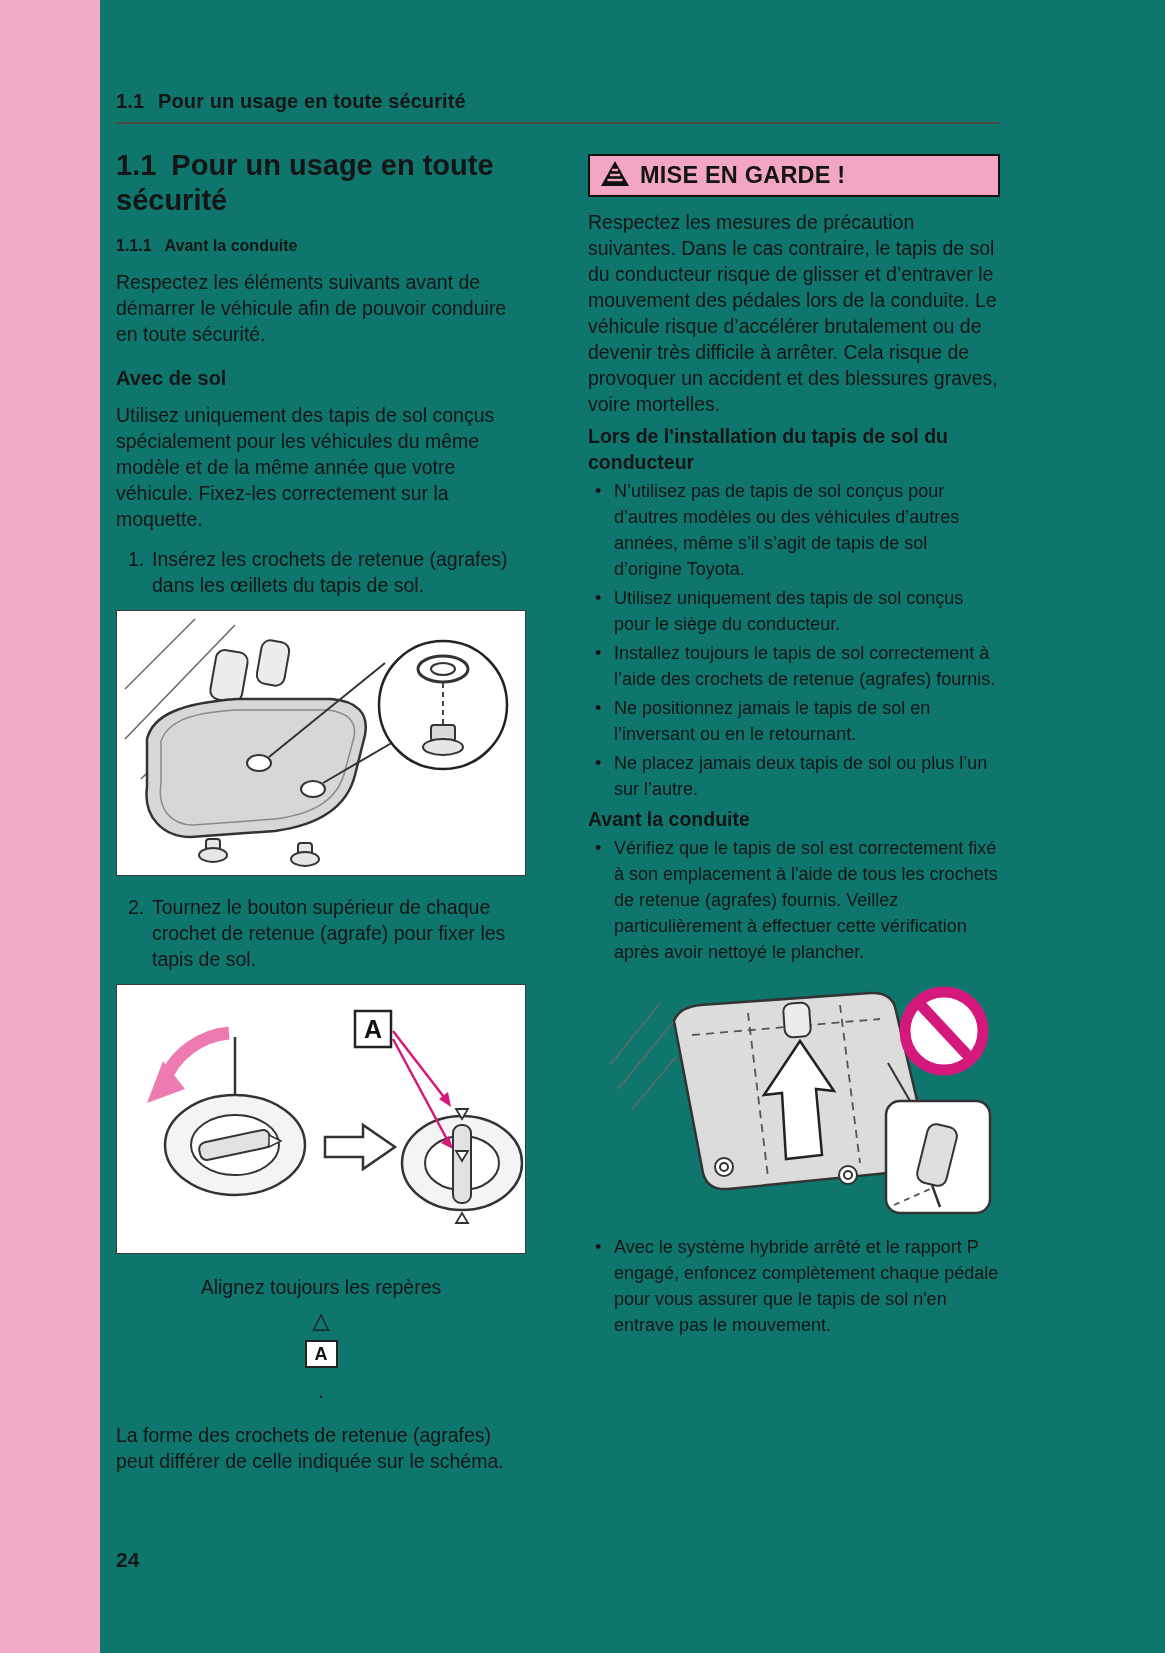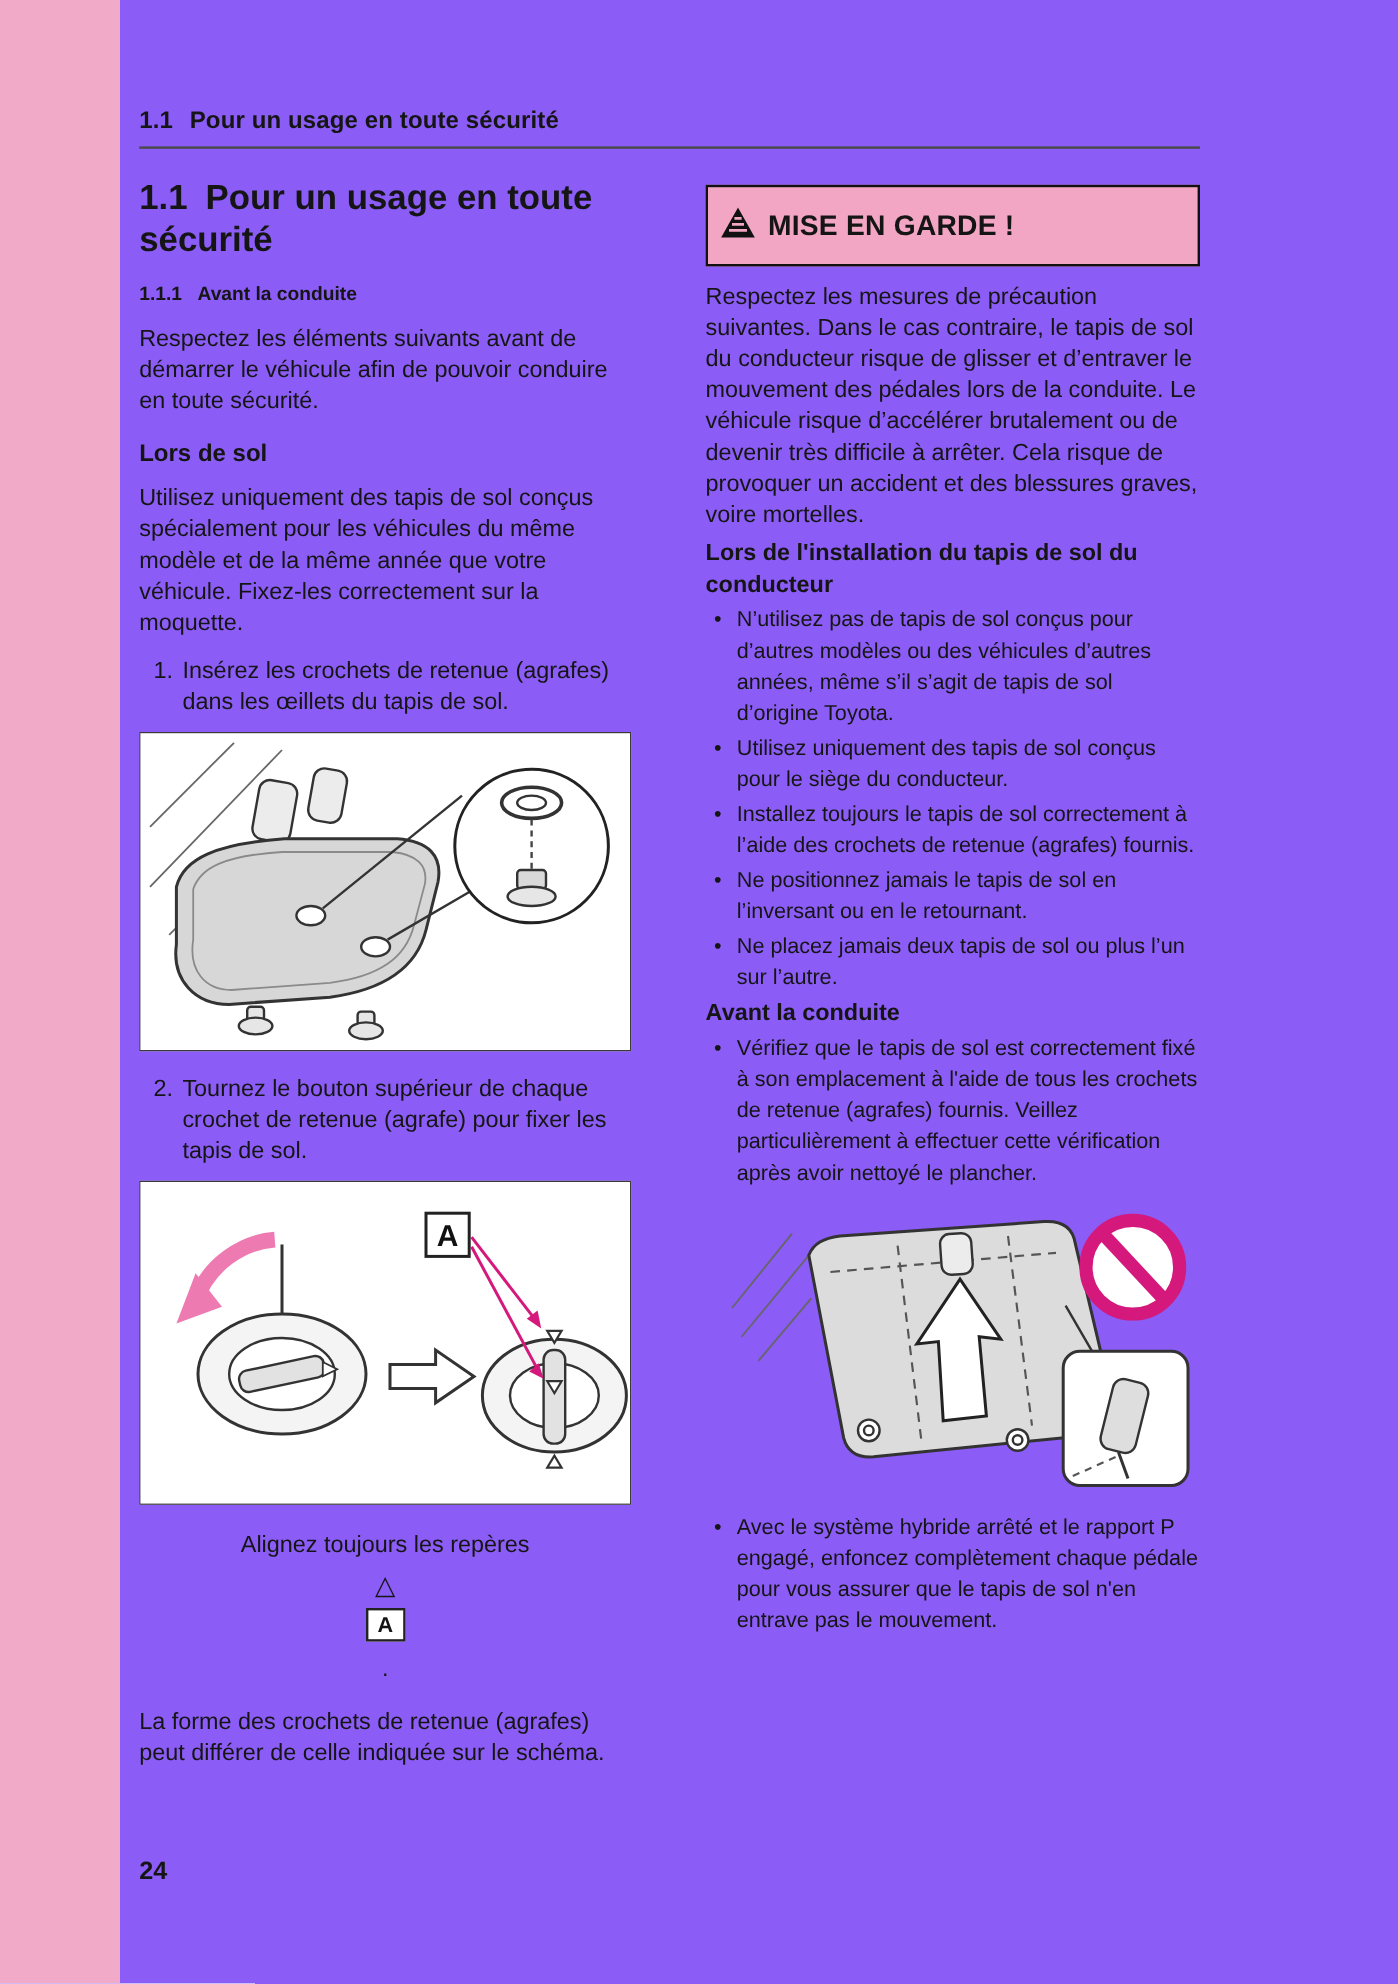--- a/index.html
+++ b/index.html
@@ -1,19 +1,19 @@
 <!DOCTYPE html>
 <html><head>
 <meta charset="utf-8">
 <style>
   * { box-sizing: border-box; margin: 0; padding: 0; }
   html, body { background: #ffffff; }
   body { font-family: "Liberation Sans", sans-serif; color: #151515; }
 
-  .page { position: relative; width: 1165px; height: 1653px; background: #8b5cf6; overflow: hidden; }
+  .page { position: relative; width: 1165px; height: 1653px; background: #0f766e; overflow: hidden; }
   .edge-band { position: absolute; left: 0; top: 0; width: 100px; height: 100%; background: #f1aac8; }
 
   .content { position: absolute; left: 116px; top: 0; width: 884px; }
 
   .running-header { padding-top: 90px; padding-bottom: 9px; border-bottom: 2px solid #4a4a4a;
     font-size: 20px; font-weight: bold; letter-spacing: 0.1px; }
   .running-header .num { margin-right: 14px; }
 
   .columns { display: flex; gap: 62px; margin-top: 20px; }
   .col-left { width: 410px; flex: 0 0 410px; }
@@ -36,21 +36,21 @@
   .figure-plain { margin: 14px 0 10px 0; }
   .figure-plain svg { display: block; }
 
   .align-line { font-size: 19.5px; line-height: 30px; margin: 4px 0 16px 0; display: flex; align-items: center; flex-wrap: wrap; gap: 8px; flex-direction: column; }
   .tri-mark { font-size: 22px; line-height: 1; }
   .boxed-label { display: inline-block; border: 2px solid #222; font-weight: bold; font-size: 18px;
     padding: 1px 8px; line-height: 22px; background: #fff; }
 
   
   .warning-header { display: flex; align-items: center; gap: 10px; border: 2.5px solid #111;
-    background: #f3a6c3; padding: 16px 10px; margin-top: 10px; }
+    background: #f3a6c3; padding: 4px 10px; margin-top: 10px; }
   .warning-header .wtitle { font-size: 23.5px; font-weight: bold; letter-spacing: 0.2px; }
   .warning-body { padding-top: 12px; font-size: 19.5px; line-height: 26px; }
   .warning-body p { margin-bottom: 6px; }
   h4.warn-subhead { font-size: 19.5px; line-height: 26px; font-weight: bold; margin: 4px 0 3px 0; }
   ul.bullets { list-style: none; margin: 0 0 4px 0; }
   ul.bullets li { position: relative; padding-left: 26px; margin-bottom: 3px; font-size: 18px; line-height: 26px; }
   ul.bullets li::before { content: "\2022"; position: absolute; left: 7px; top: 0; }
 
   .page-number { position: absolute; left: 116px; top: 1548px; font-size: 21px; font-weight: bold; }
 </style>
@@ -71,21 +71,21 @@
       <div class="col-left">
         <h1 class="section-title">
           <span class="num">1.1</span><span>Pour un usage en toute sécurité</span>
         </h1>
         <h2 class="subsection-title">
           <span class="num">1.1.1</span><span>Avant la conduite</span>
         </h2>
 
         <p class="body-text">Respectez les éléments suivants avant de démarrer le véhicule afin de pouvoir conduire en toute sécurité.</p>
 
-        <h3 class="minor-heading">Lors de sol</h3>
+        <h3 class="minor-heading">Avec de sol</h3>
         <p class="body-text">Utilisez uniquement des tapis de sol conçus spécialement pour les véhicules du même modèle et de la même année que votre véhicule. Fixez-les correctement sur la moquette.</p>
 
         <div class="step">
           <span class="step-num">1.</span>
           <span class="step-text">Insérez les crochets de retenue (agrafes) dans les œillets du tapis de sol.</span>
         </div>
 
         <div class="figure">
           <svg width="407" height="264" viewBox="0 0 407 264">
             <g stroke="#666" stroke-width="1.5" fill="none">

